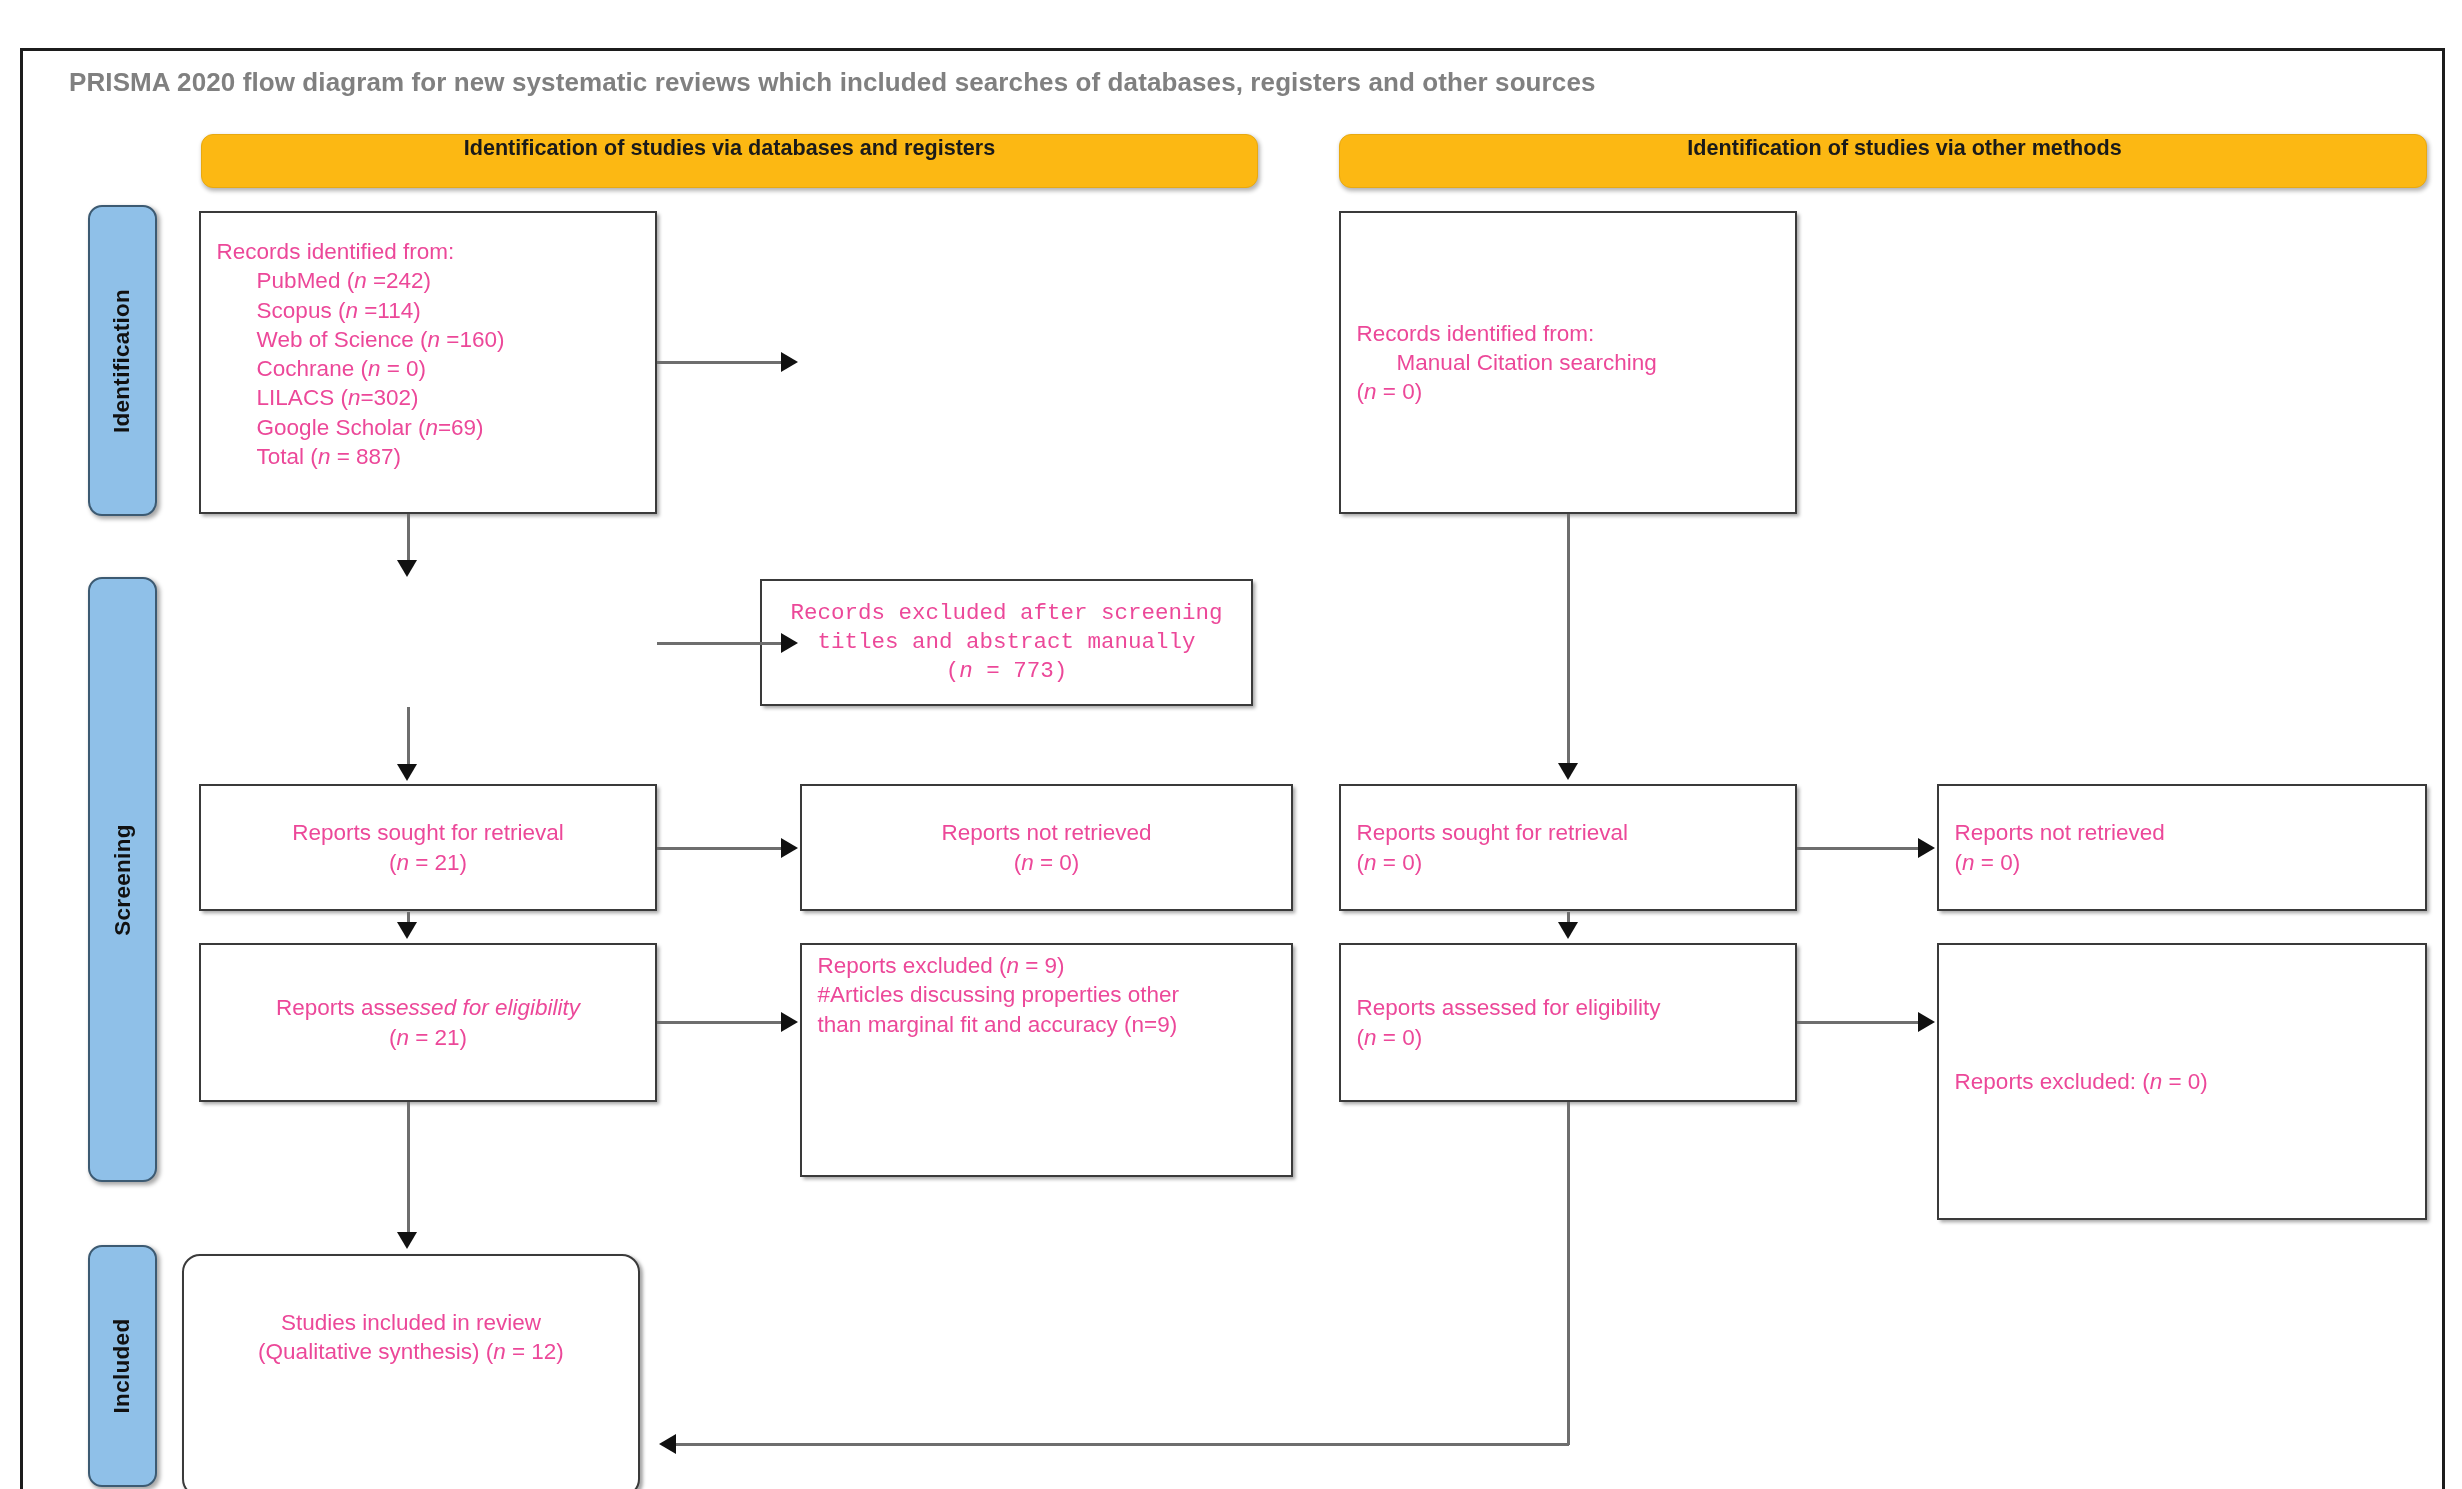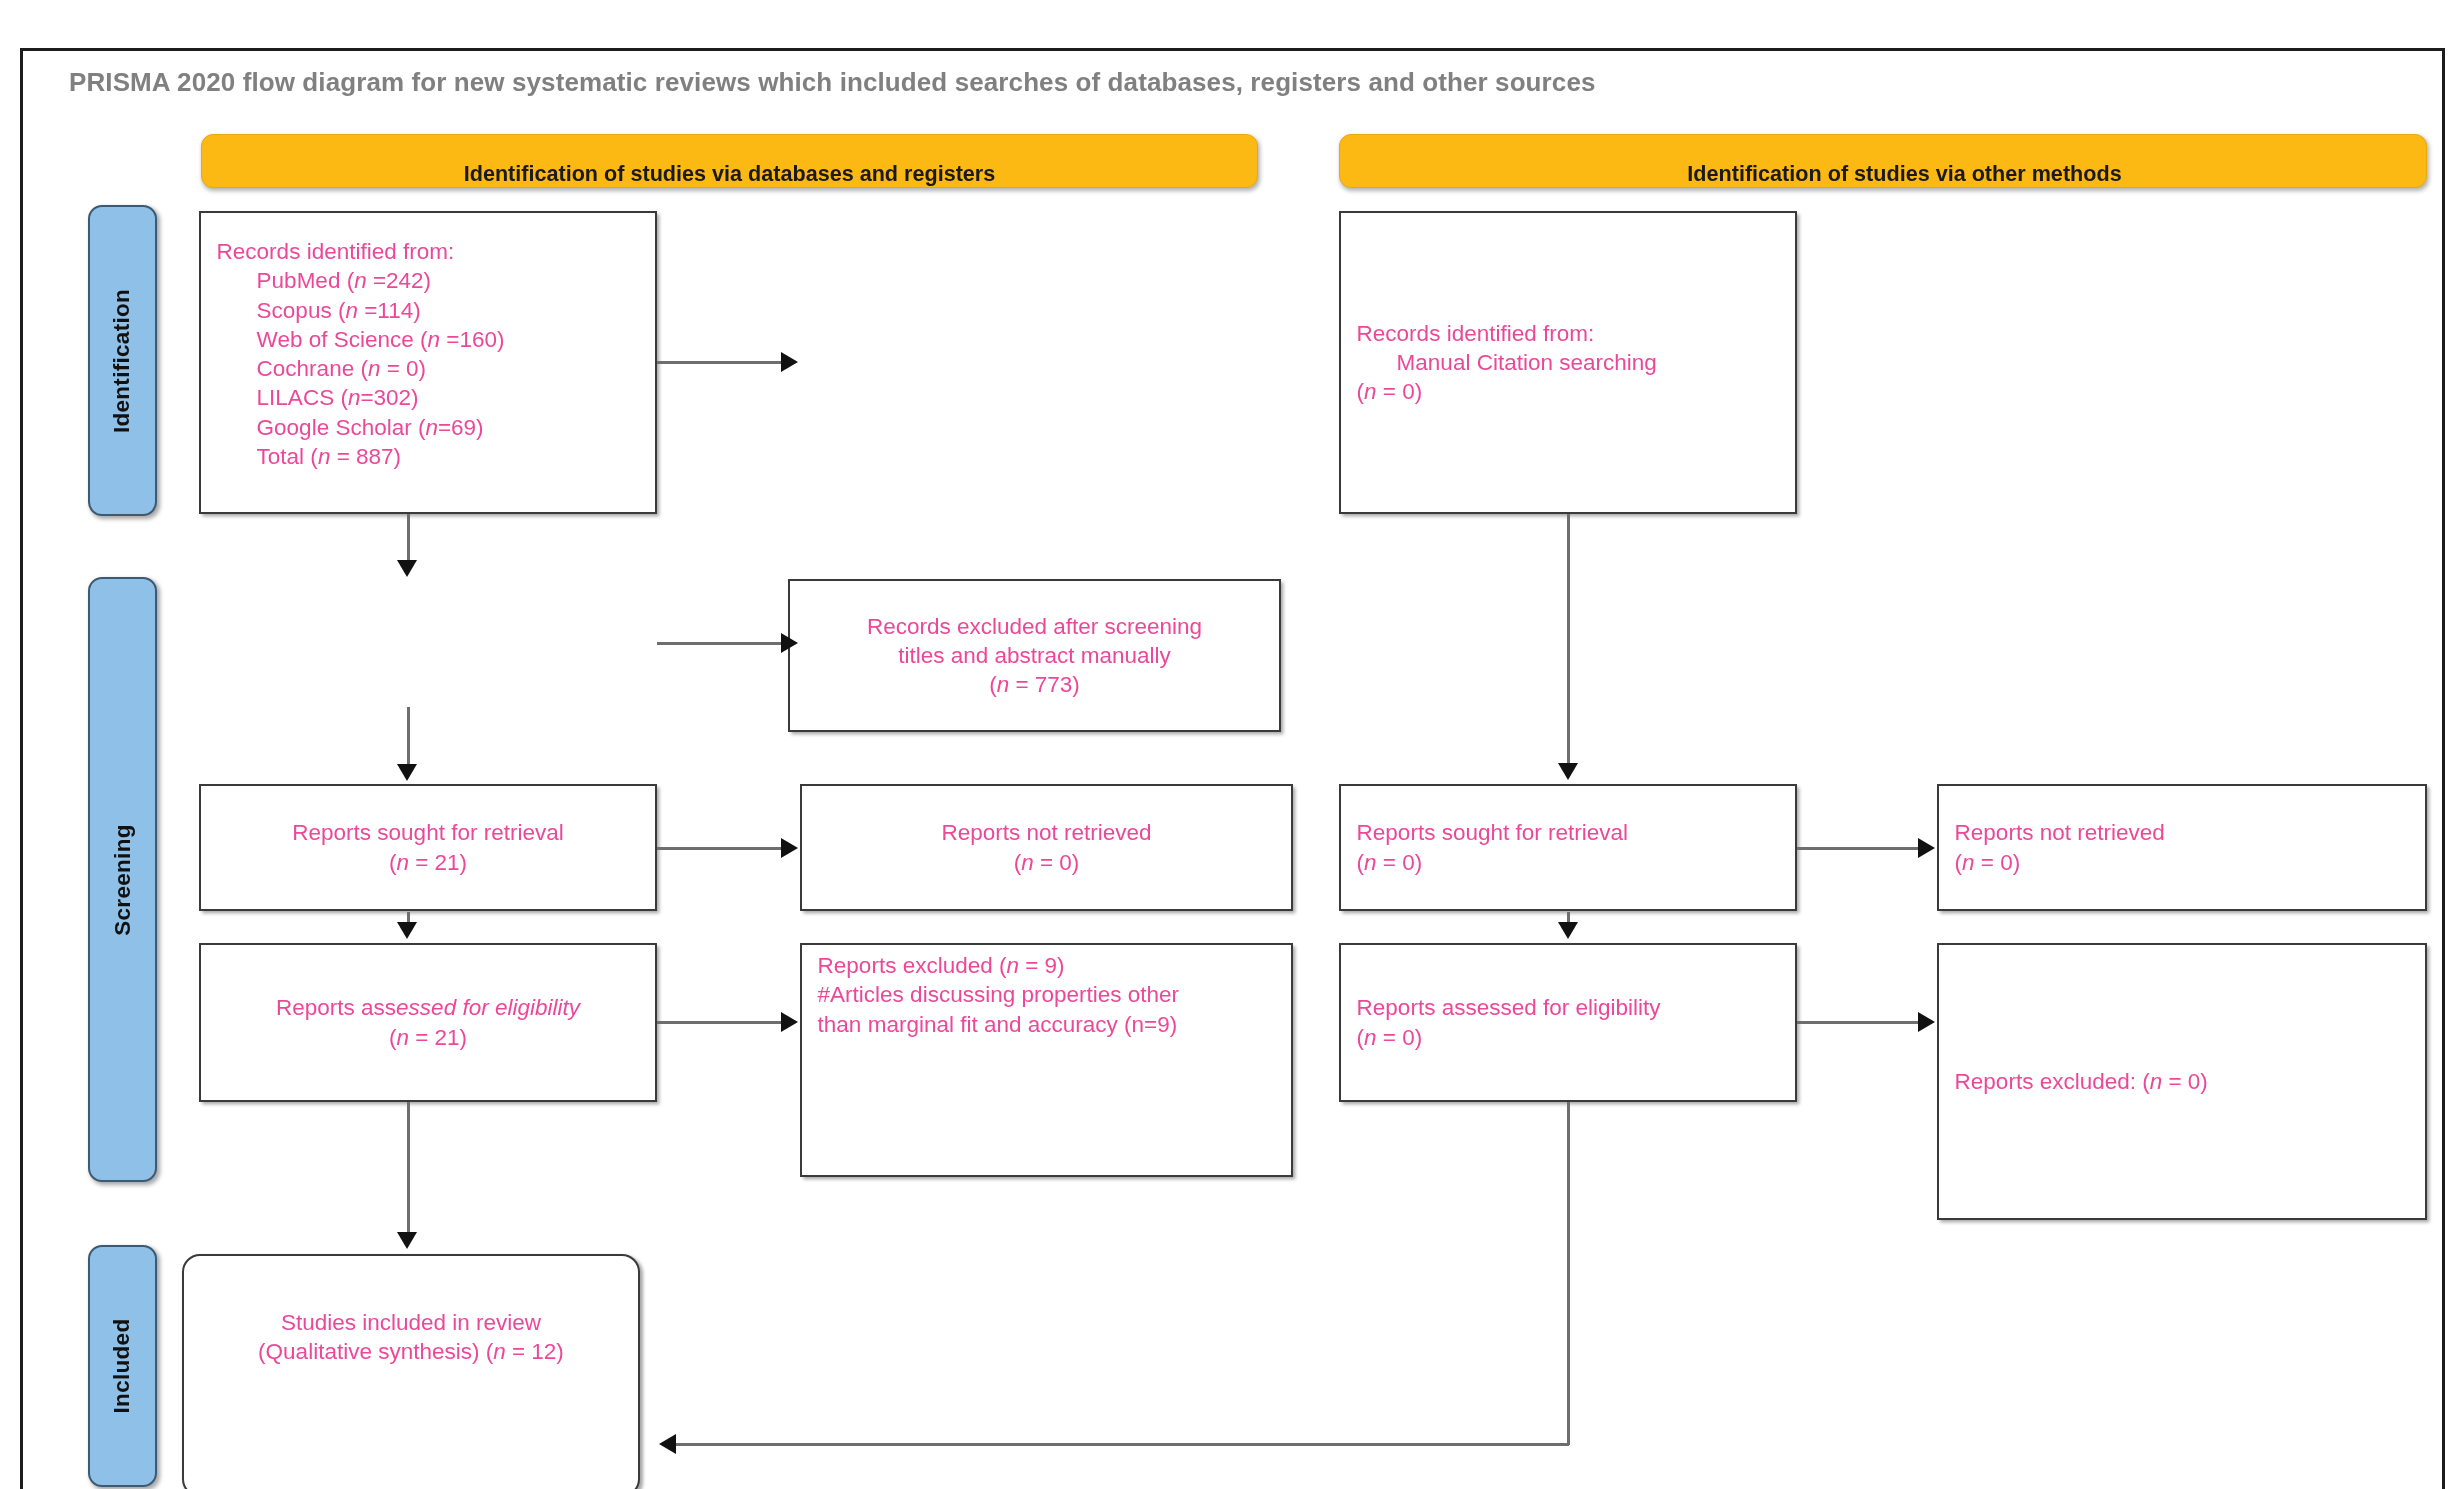--- a/index.html
+++ b/index.html
@@ -44,21 +44,21 @@
   .section-header {
     position: absolute;
     background: #fcb813;
     border: 1.7px solid #e8a910;
     border-radius: 12px;
     box-sizing: border-box;
     color: #1a1a1a;
     font-size: 21.6px;
     font-weight: 700;
     display: flex;
-    align-items: flex-end;
+    align-items: flex-start;
     justify-content: center;
     text-align: center;
     box-shadow: 1.7px 2.6px 4.3px rgba(0,0,0,0.30);
   }
   
   .stage-bar {
     position: absolute;
     background: #8fc0e8;
     border: 2.6px solid #3c5a72;
     border-radius: 14px;
@@ -157,21 +157,21 @@
   <div class="flow-box align-left" style="left:199px; top:179px; width:458px; height:303px; justify-content:flex-start; padding-top:24px;">
     <div class="bx-text"><span>Records identified from:</span><span class="indent1">PubMed (<i class="nvar">n</i> =242)</span><span class="indent1">Scopus (<i class="nvar">n</i> =114)</span><span class="indent1">Web of Science (<i class="nvar">n</i> =160)</span><span class="indent1">Cochrane (<i class="nvar">n</i> = 0)</span><span class="indent1">LILACS (<i class="nvar">n</i>=302)</span><span class="indent1">Google Scholar (<i class="nvar">n</i>=69)</span><span class="indent1">Total (<i class="nvar">n</i> = 887)</span></div>
   </div>
 
 
   <div class="flow-box align-left" style="left:1339px; top:179px; width:458px; height:303px;">
     <div class="bx-text"><span>Records identified from:</span><span class="indent1">Manual Citation searching</span><span style="display:block;">(<i class="nvar">n</i> = 0)</span></div>
   </div>
 
 
-  <div class="flow-box align-center" style="left:788px; top:547px; width:493px; height:153px;">
+  <div class="flow-box align-center" style="left:760px; top:547px; width:493px; height:127px;font-family:Liberation Mono, monospace;">
     <div class="bx-text">Records excluded after screening
 titles and abstract manually
 (<i class="nvar">n</i> = 773)</div>
   </div>
 
   <div class="flow-box align-center" style="left:199px; top:752px; width:458px; height:127px;">
     <div class="bx-text">Reports sought for retrieval
 (<i class="nvar">n</i> = 21)</div>
   </div>
 

